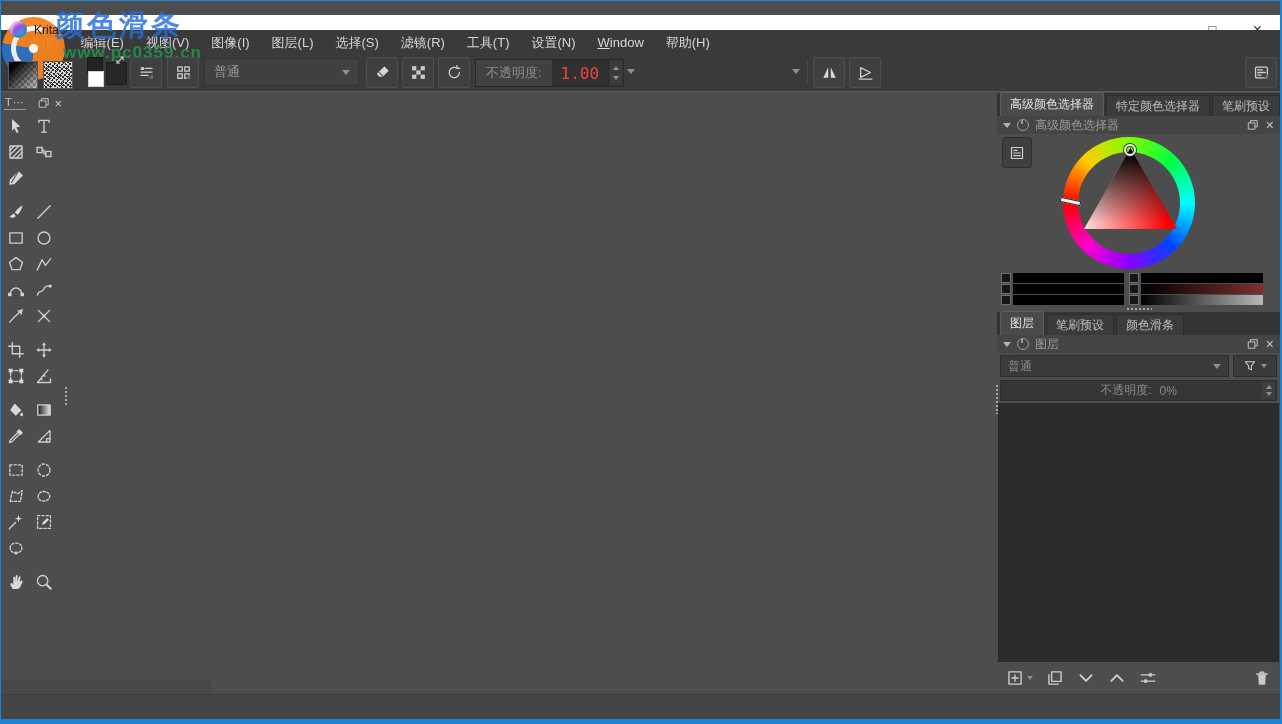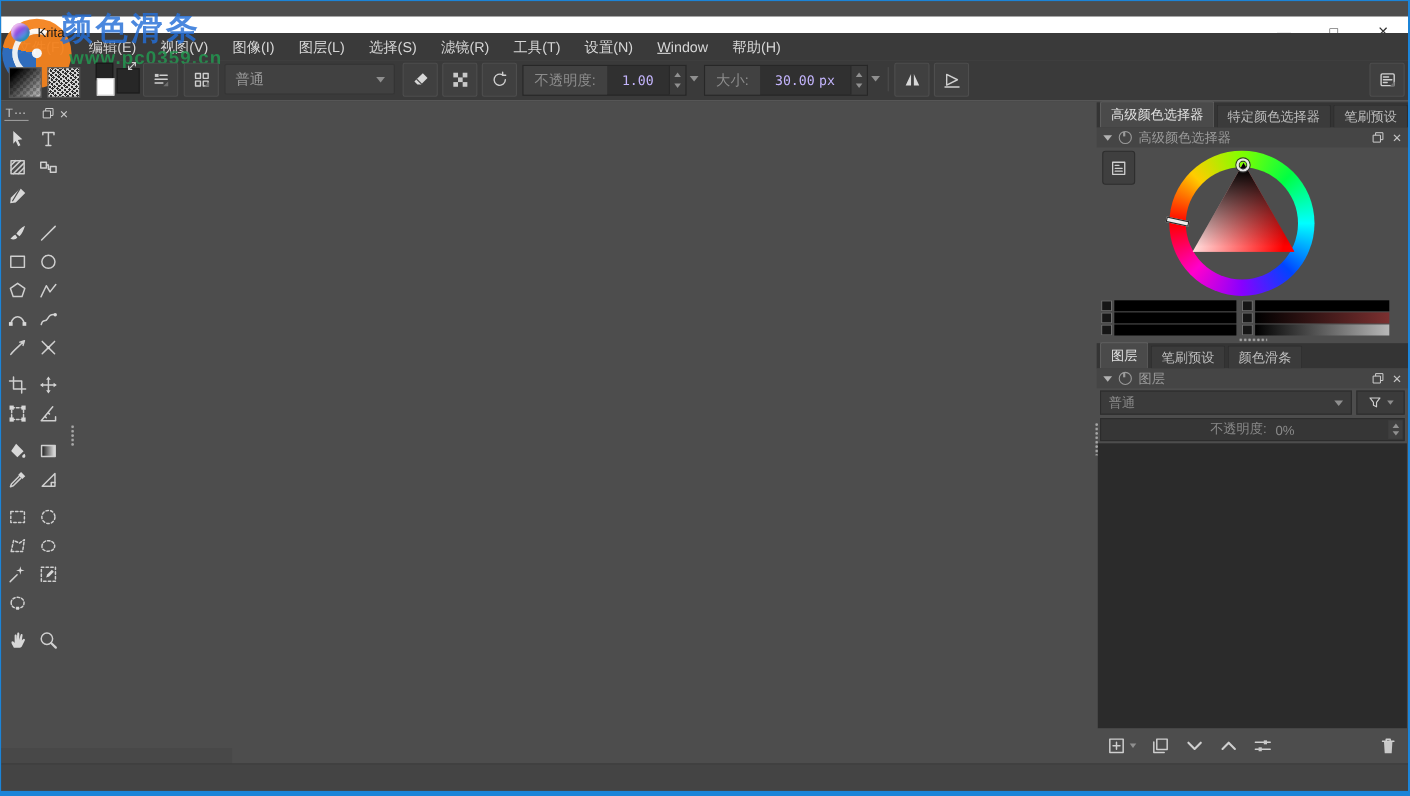--- a/index.html
+++ b/index.html
@@ -40,22 +40,22 @@
   .fgbg .sq2{position:absolute;left:20px;top:6px;width:19px;height:21px;background:#272727;border:1px solid #1c1c1c;}
   .fgbg .sqw{position:absolute;left:2px;top:15px;width:14px;height:14px;background:#fff;border:1px solid #d0d0d0;}
   .fgbg .swap{position:absolute;left:27px;top:-3px;width:14px;height:14px;}
   .tb-dd{position:absolute;left:203px;top:3px;width:153px;height:26px;background:#414141;border:1px solid #353535;
          border-radius:2px;display:flex;align-items:center;z-index:40;}
   .tb-dd .lbl{padding-left:9px;font-size:13px;color:#9a9a9a;}
   .darr{width:0;height:0;border-left:4px solid transparent;border-right:4px solid transparent;border-top:5px solid #8f8f8f;}
   .tb-dd .darr{margin-left:auto;margin-right:8px;}
   .field{position:absolute;top:4px;width:147px;height:26px;display:flex;background:#303030;border:1px solid #272727;z-index:40;font-size:13px;}
   .flabel{background:#414141;color:#8d8d8d;display:flex;align-items:center;padding:0 10px;white-space:nowrap;}
-  .fvalue{flex:1;display:flex;align-items:center;justify-content:center;gap:4px;color:#c4b5fd;
-          font-family:"DejaVu Sans Mono",monospace;font-size:12px;}
+  .fvalue{flex:1;display:flex;align-items:center;justify-content:center;gap:4px;color:#ef4444;
+          font-family:"DejaVu Sans Mono",monospace;font-size:16px;}
   .spin{width:14px;border-left:1px solid #272727;background:#3a3a3a;display:flex;flex-direction:column;align-items:center;justify-content:space-evenly;}
   .arr-up{width:0;height:0;border-left:3.5px solid transparent;border-right:3.5px solid transparent;border-bottom:4px solid #909090;}
   .arr-dn{width:0;height:0;border-left:3.5px solid transparent;border-right:3.5px solid transparent;border-top:4px solid #909090;}
   .free-darr{position:absolute;top:14px;z-index:40;}
   .tsep{position:absolute;top:6px;width:1px;height:22px;background:#4c4c4c;z-index:40;}
   
   .toolbox{position:absolute;left:2px;top:93px;width:62px;z-index:10;}
   .tbx-head{height:20px;display:flex;align-items:center;font-size:11px;color:#c4c4c4;}
   .tbx-title{margin-left:2px;border-bottom:1px solid #9a9a9a;padding:0 1px;letter-spacing:1px;}
   .tbx-float{margin-left:auto;width:12px;height:12px;}
@@ -229,31 +229,20 @@
     <div class="field" style="left:474px">
       <span class="flabel">不透明度:</span>
       <span class="fvalue">1.00</span>
       <span class="spin">
           <span class="arr-up"></span>
           <span class="arr-dn"></span>
         </span>
     </div>
     <span class="darr free-darr" style="left:626px"></span>
 
-    <div class="field" style="left:639px">
-      <span class="flabel">大小:</span>
-      <span class="fvalue">
-          <span>30.00</span>
-          <span>px</span>
-        </span>
-      <span class="spin">
-          <span class="arr-up"></span>
-          <span class="arr-dn"></span>
-        </span>
-    </div>
     <span class="darr free-darr" style="left:791px"></span>
 
     <span class="tsep" style="left:806px"></span>
     <div class="tbtn" style="left:812px">
       <span class="ic">
           <svg viewBox="0 0 16 16">
             <path d="M6.8 3 V13 L2.2 13 Z M9.2 3 V13 H13.8 Z" fill="#d8d8d8" stroke="none"></path>
           </svg>
         </span>
       </div>

